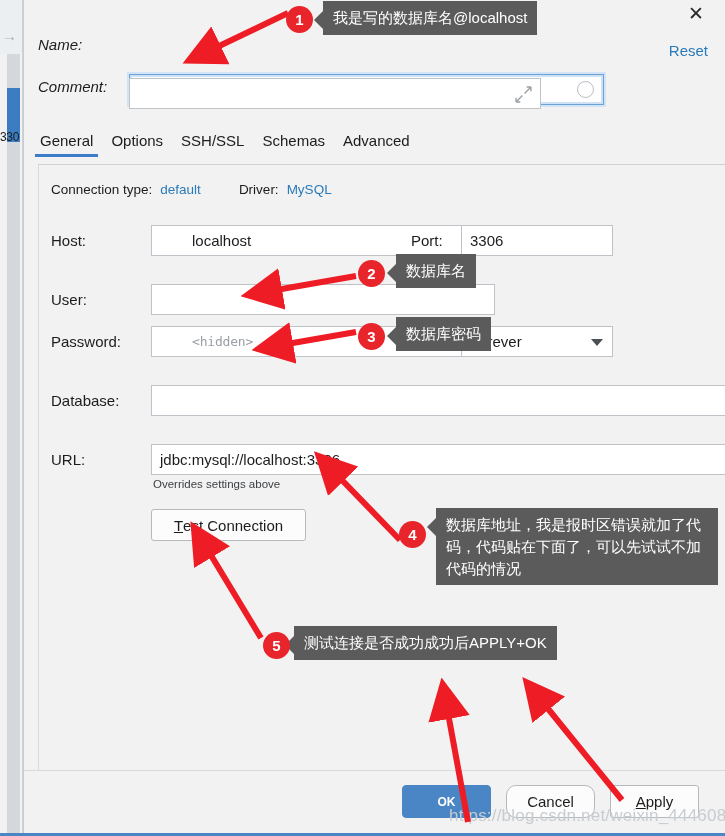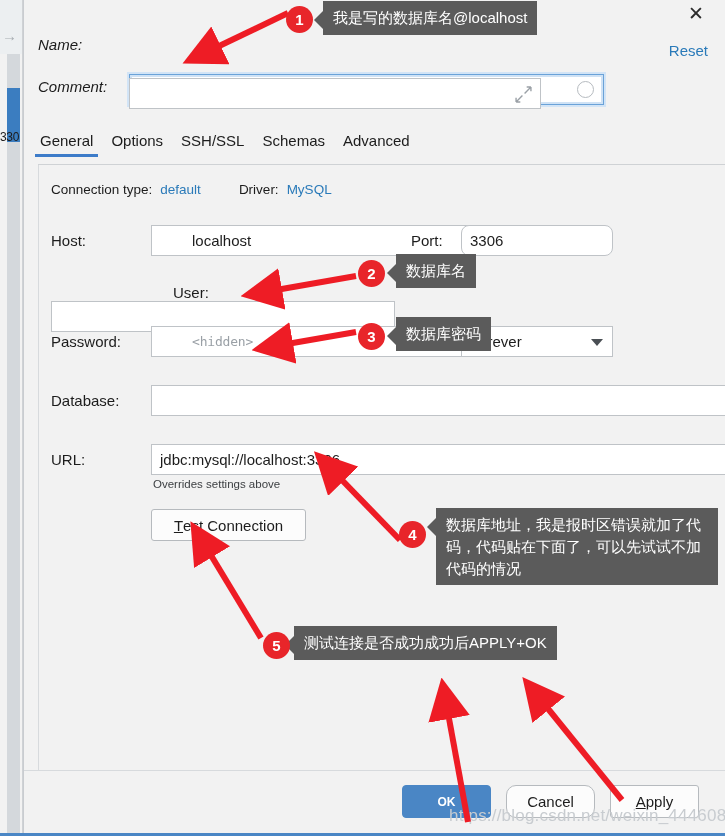--- a/index.html
+++ b/index.html
@@ -142,28 +142,28 @@
     display: flex; gap: 8px; align-items: baseline;
   }
   .link-blue { color: #2a7ab9; cursor: pointer; }
   .sp { display: inline-block; width: 22px; }
 
   .frow { position: absolute; display: flex; align-items: center; }
   .frow .flabel {
     font-size: 15px; color: #1c1c1c; width: 100px;
   }
   .host-row { left: 12px; top: 60px; justify-content: flex-end; }
-  .user-row { left: 12px; top: 119px; flex-direction: column; }
+  .user-row { left: 12px; top: 119px; }
   .pwd-row  { left: 12px; top: 161px; }
   .db-row   { left: 12px; top: 220px; }
   .url-row  { left: 12px; top: 279px; }
 
   .inp { width: 344px; padding-left: 40px; }
   .inp-long { width: 576px; }
-  .inp-port { width: 152px; border-radius: 8px; }
+  .inp-port { width: 152px; }
   .inp-mono { font-family: "DejaVu Sans Mono", monospace; font-size: 13px; color: #9aa0a6; letter-spacing: -0.2px; }
 
   .port-label {
     position: absolute; left: 372px; top: 60px;
     font-size: 15px; color: #1c1c1c; line-height: 31px;
   }
   .port-field { position: absolute; left: 422px; top: 60px; }
 
   .save-label {
     position: absolute; left: 372px; top: 161px;

